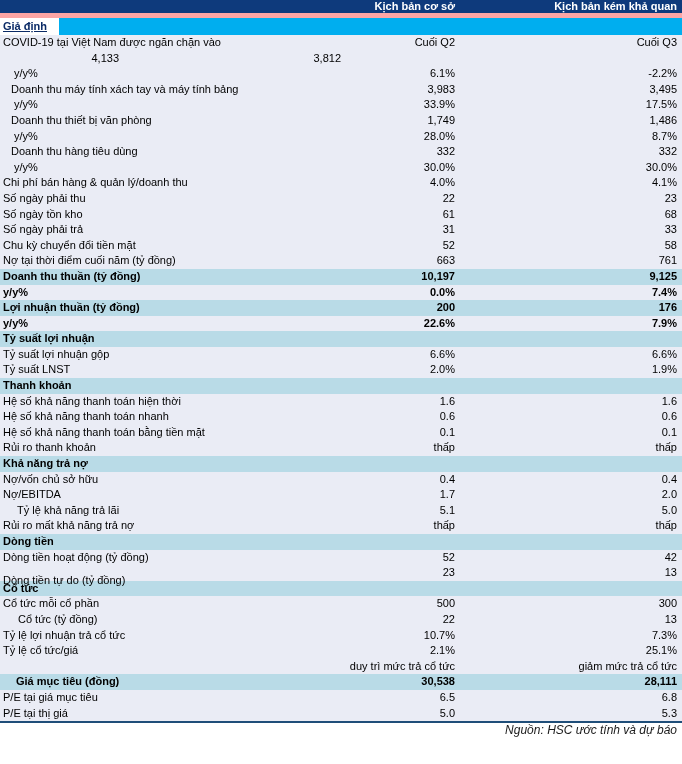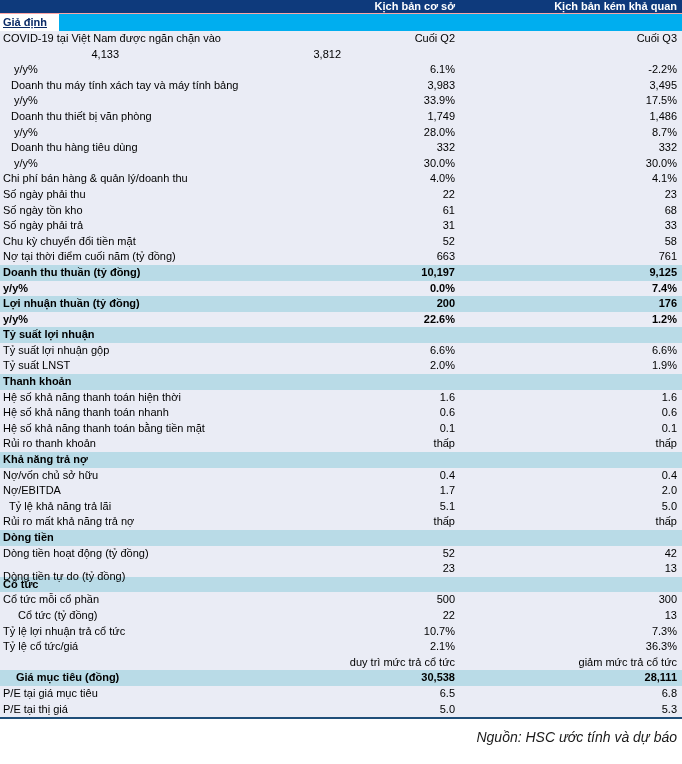--- a/index.html
+++ b/index.html
@@ -12,40 +12,39 @@
     overflow:hidden;
   }
   .scn-table { width:682px; }
 
   .trow { display:flex; align-items:center; background:#eaecf5; height:15.6px; line-height:15.6px; }
   .cell.label { flex:1; overflow:hidden; white-space:nowrap; }
   .lbl { padding-left:3px; display:inline-block; }
   .cell.v1 { width:120px; text-align:right; padding-right:1px; box-sizing:border-box; white-space:nowrap; }
   .cell.v2 { width:226px; text-align:right; padding-right:5px; box-sizing:border-box; white-space:nowrap; }
 
-  .trow.header_row { background:#0e3a7c; height:13px; line-height:13px; font-weight:bold; color:#ffffff; border-bottom:1px solid #fca5a5; }
+  .trow.header_row { background:#0e3a7c; height:13px; line-height:13px; font-weight:bold; color:#ffffff; border-bottom:5px solid #fca5a5; }
 
   .trow.assumption_header { background:#00aeef; height:17px; line-height:16px; }
   .trow.assumption_header .lbl { background:#ffffff; font-weight:bold; text-decoration:underline; color:#0a2a66; padding-right:12px; height:17px; line-height:16px; }
 
   .trow.results_header { background:#00aeef; height:16px; line-height:15px; font-weight:bold; }
   .trow.results_header .lbl { text-decoration:underline; color:#001a33; }
 
   .trow.subsection { background:#b9dbe7; font-weight:bold; }
   .trow.highlight  { background:#b9dbe7; font-weight:bold;justify-content:flex-end; }
   .trow.bold       { font-weight:bold; }
 
   .bottom-rule { height:2px; background:#1f4e79; width:682px; }
 
   .source-note {
-    margin-top:10px;
     text-align:right;
     padding-right:5px;
     font-style:italic;
-    font-size:14px;
+    font-size:12px;
     color:#1a1a1a;
   }
 </style>
 </head>
 <body>
 
 <div class="page">
   <div class="scn-table">
     <div class="trow header_row">
       <div class="cell label"></div>
@@ -143,21 +142,21 @@
           <div class="cell v2">7.4%</div>
         </div>
         <div class="trow highlight">
           <div class="cell label"><span class="lbl" style="padding-left: 3px;">Lợi nhuận thuần (tỷ đồng)</span></div>
           <div class="cell v1">200</div>
           <div class="cell v2">176</div>
         </div>
         <div class="trow bold">
           <div class="cell label"><span class="lbl" style="padding-left: 3px;">y/y%</span></div>
           <div class="cell v1">22.6%</div>
-          <div class="cell v2">1.2%</div>
+          <div class="cell v2">7.9%</div>
         </div>
         <div class="trow subsection">
           <div class="cell label"><span class="lbl" style="padding-left: 3px;">Tỷ suất lợi nhuận</span></div>
           <div class="cell v1"></div>
           <div class="cell v2"></div>
         </div>
         <div class="trow normal">
           <div class="cell label"><span class="lbl" style="padding-left: 3px;">Tỷ suất lợi nhuận gộp</span></div>
           <div class="cell v1">6.6%</div>
           <div class="cell v2">6.6%</div>
@@ -201,21 +200,21 @@
           <div class="cell label"><span class="lbl" style="padding-left: 3px;">Nợ/vốn chủ sở hữu</span></div>
           <div class="cell v1">0.4</div>
           <div class="cell v2">0.4</div>
         </div>
         <div class="trow normal">
           <div class="cell label"><span class="lbl" style="padding-left: 3px;">Nợ/EBITDA</span></div>
           <div class="cell v1">1.7</div>
           <div class="cell v2">2.0</div>
         </div>
         <div class="trow normal">
-          <div class="cell label"><span class="lbl" style="padding-left: 9px;">Tỷ lệ khả năng trả lãi</span></div>
+          <div class="cell label"><span class="lbl" style="padding-left: 17px;">Tỷ lệ khả năng trả lãi</span></div>
           <div class="cell v1">5.1</div>
           <div class="cell v2">5.0</div>
         </div>
         <div class="trow normal">
           <div class="cell label"><span class="lbl" style="padding-left: 3px;">Rủi ro mất khả năng trả nợ</span></div>
           <div class="cell v1">thấp</div>
           <div class="cell v2">thấp</div>
         </div>
         <div class="trow subsection">
           <div class="cell label"><span class="lbl" style="padding-left: 3px;">Dòng tiền</span></div>
@@ -248,21 +247,21 @@
           <div class="cell v2">13</div>
         </div>
         <div class="trow normal">
           <div class="cell label"><span class="lbl" style="padding-left: 3px;">Tỷ lệ lợi nhuận trả cổ tức</span></div>
           <div class="cell v1">10.7%</div>
           <div class="cell v2">7.3%</div>
         </div>
         <div class="trow normal">
           <div class="cell label"><span class="lbl" style="padding-left: 3px;">Tỷ lệ cổ tức/giá</span></div>
           <div class="cell v1">2.1%</div>
-          <div class="cell v2">36.3%</div>
+          <div class="cell v2">25.1%</div>
         </div>
         <div class="trow normal">
           <div class="cell label"><span class="lbl" style="padding-left: 3px;"></span></div>
           <div class="cell v1">duy trì mức trả cổ tức</div>
           <div class="cell v2">giảm mức trả cổ tức</div>
         </div>
         <div class="trow highlight">
           <div class="cell label"><span class="lbl" style="padding-left: 16px;">Giá mục tiêu (đồng)</span></div>
           <div class="cell v1">30,538</div>
           <div class="cell v2">28,111</div>

